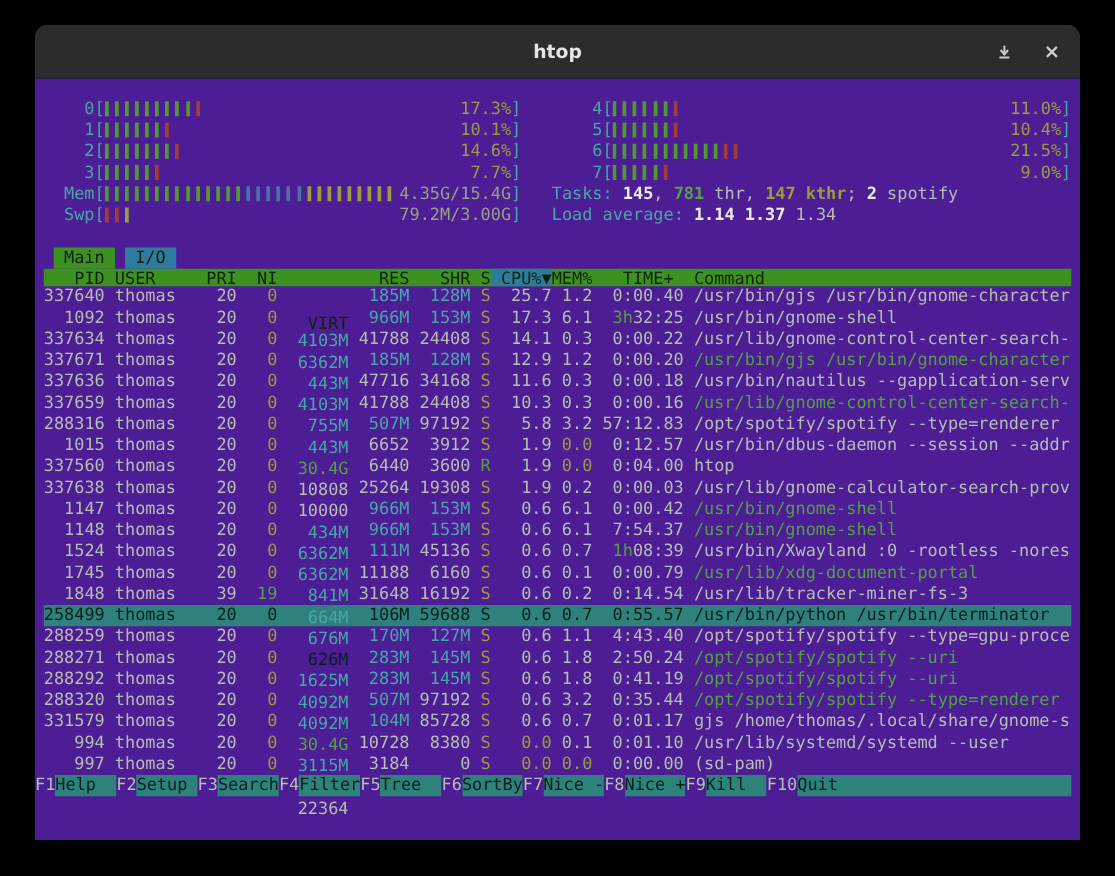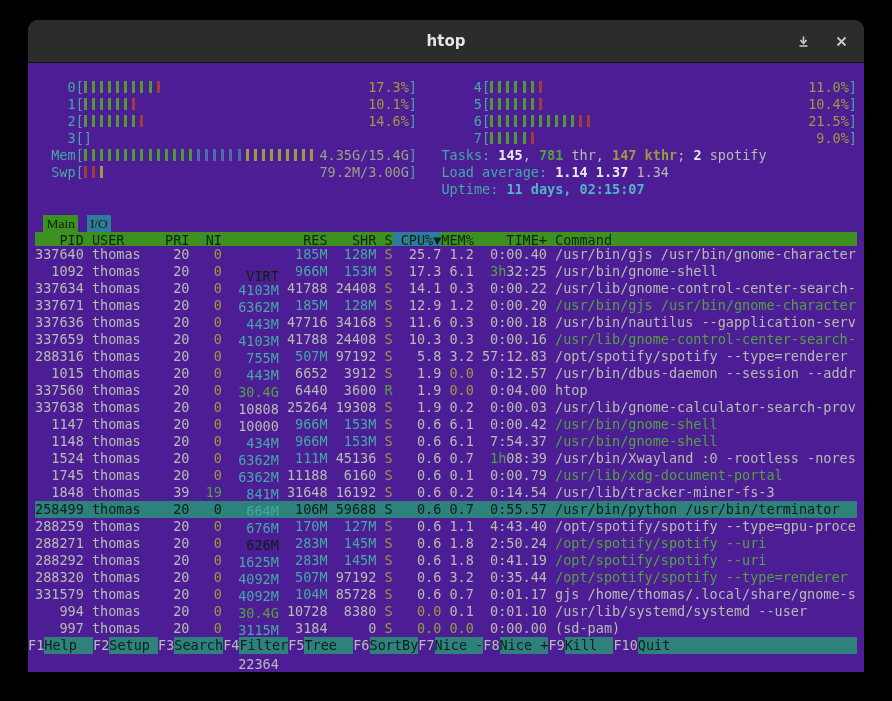--- a/index.html
+++ b/index.html
@@ -35,21 +35,21 @@
 
   
   .c-teal{color:#46a8a6;} .c-gray{color:#b7bdb0;} .c-white{color:#e9ebe3;}
   .c-green{color:#55a045;} .c-olive{color:#9b9c41;} .c-cyan{color:#4fb6c4;}
   .c-memtext{color:#99a183;} .b{font-weight:bold;}
   .bg-green{background:#4f9a30;} .bg-red{background:#a03d34;}
   .bg-blue{background:#4d6da3;} .bg-yellow{background:#9b9c41;}
 
   
   .tabs{display:flex;height:17px;margin-left:1ch;gap:1ch;}
-  .tab{white-space:pre;cursor:pointer;font-family:Liberation Serif, serif;}
+  .tab{white-space:pre;cursor:pointer;}
   .tab.active{background:#3c9120;color:#0c2008;}
   .tab.io{background:#2e7b9e;color:#0c2008;}
 
   
   .thead{display:flex;height:14px;background:#3c9120;color:#0e2408;white-space:pre;}
   .thead span{cursor:pointer;}
   .row{display:flex;height:17px;white-space:pre;cursor:default;}
   .row.sel{background:#2f827b;}
   .row.sel span{color:#06211d !important;}
 
@@ -59,21 +59,21 @@
   .c-ni{width:4ch;text-align:right;flex:0 0 auto;}
   .c-virt{width:7ch;text-align:right;flex:0 0 auto;margin-top:36px;}
   .c-res{width:6ch;text-align:right;flex:0 0 auto;}
   .c-shr{width:6ch;text-align:right;flex:0 0 auto;}
   .c-s{width:2ch;text-align:right;flex:0 0 auto;}
   .c-cpu{width:6ch;text-align:right;flex:0 0 auto;}
   .c-mem{width:5ch;padding-right:1ch;box-sizing:border-box;text-align:right;flex:0 0 auto;}
   .c-time{width:8ch;text-align:right;flex:0 0 auto;}
   .c-cmd{flex:1;padding-left:1ch;overflow:hidden;text-align:left;min-width:0;}
   .thead .c-mem{text-align:right;}
-  .thead .c-time{text-align:right;}
+  .thead .c-time{text-align:left;}
   .thead .sorted{background:#2e7b9e;}
 
   
   .fnbar{display:flex;height:17px;white-space:pre;margin-left:-7px;}
   .fkey{color:#b7bdb0;cursor:pointer;}
   .flabel{background:#2f827b;color:#06211d;cursor:pointer;}
   .flabel.grow{flex:1;}
 </style>
 </head>
 <body>
@@ -96,36 +96,35 @@
       </span>
     </span>
   </div>
 
   <div class="terminal">
     <div class="meters">
       <div class="mcol-left" id="meters-left">
           <div class="meter"><span class="mlabel c-teal">0</span><span class="c-teal">[</span><span class="mbars"><span class="bar bg-green"></span><span class="bar bg-green"></span><span class="bar bg-green"></span><span class="bar bg-green"></span><span class="bar bg-green"></span><span class="bar bg-green"></span><span class="bar bg-green"></span><span class="bar bg-green"></span><span class="bar bg-green"></span><span class="bar bg-red"></span><span class="mval c-olive">17.3%</span></span><span class="c-teal">]</span></div>
           <div class="meter"><span class="mlabel c-teal">1</span><span class="c-teal">[</span><span class="mbars"><span class="bar bg-green"></span><span class="bar bg-green"></span><span class="bar bg-green"></span><span class="bar bg-green"></span><span class="bar bg-green"></span><span class="bar bg-green"></span><span class="bar bg-red"></span><span class="mval c-olive">10.1%</span></span><span class="c-teal">]</span></div>
           <div class="meter"><span class="mlabel c-teal">2</span><span class="c-teal">[</span><span class="mbars"><span class="bar bg-green"></span><span class="bar bg-green"></span><span class="bar bg-green"></span><span class="bar bg-green"></span><span class="bar bg-green"></span><span class="bar bg-green"></span><span class="bar bg-green"></span><span class="bar bg-red"></span><span class="mval c-olive">14.6%</span></span><span class="c-teal">]</span></div>
-          <div class="meter"><span class="mlabel c-teal">3</span><span class="c-teal">[</span><span class="c-teal">]</span></div>
+          <div class="meter"><span class="mlabel c-teal">3</span><span class="c-teal">[</span><span class="mbars"><span class="bar bg-green"></span><span class="bar bg-green"></span><span class="bar bg-green"></span><span class="bar bg-green"></span><span class="bar bg-green"></span><span class="bar bg-red"></span><span class="mval c-olive">7.7%</span></span><span class="c-teal">]</span></div>
           <div class="meter"><span class="mlabel c-teal">Mem</span><span class="c-teal">[</span><span class="mbars"><span class="bar bg-green"></span><span class="bar bg-green"></span><span class="bar bg-green"></span><span class="bar bg-green"></span><span class="bar bg-green"></span><span class="bar bg-green"></span><span class="bar bg-green"></span><span class="bar bg-green"></span><span class="bar bg-green"></span><span class="bar bg-green"></span><span class="bar bg-green"></span><span class="bar bg-green"></span><span class="bar bg-green"></span><span class="bar bg-green"></span><span class="bar bg-blue"></span><span class="bar bg-blue"></span><span class="bar bg-blue"></span><span class="bar bg-blue"></span><span class="bar bg-blue"></span><span class="bar bg-blue"></span><span class="bar bg-yellow"></span><span class="bar bg-yellow"></span><span class="bar bg-yellow"></span><span class="bar bg-yellow"></span><span class="bar bg-yellow"></span><span class="bar bg-yellow"></span><span class="bar bg-yellow"></span><span class="bar bg-yellow"></span><span class="bar bg-yellow"></span><span class="mval c-memtext">4.35G/15.4G</span></span><span class="c-teal">]</span></div>
           <div class="meter"><span class="mlabel c-teal">Swp</span><span class="c-teal">[</span><span class="mbars"><span class="bar bg-red"></span><span class="bar bg-red"></span><span class="bar bg-yellow"></span><span class="mval c-memtext">79.2M/3.00G</span></span><span class="c-teal">]</span></div>
         </div>
       <div class="mcol-gap"></div>
       <div class="mcol-right">
         <div id="meters-right">
             <div class="meter"><span class="mlabel c-teal">4</span><span class="c-teal">[</span><span class="mbars"><span class="bar bg-green"></span><span class="bar bg-green"></span><span class="bar bg-green"></span><span class="bar bg-green"></span><span class="bar bg-green"></span><span class="bar bg-green"></span><span class="bar bg-red"></span><span class="mval c-olive">11.0%</span></span><span class="c-teal">]</span></div>
             <div class="meter"><span class="mlabel c-teal">5</span><span class="c-teal">[</span><span class="mbars"><span class="bar bg-green"></span><span class="bar bg-green"></span><span class="bar bg-green"></span><span class="bar bg-green"></span><span class="bar bg-green"></span><span class="bar bg-green"></span><span class="bar bg-red"></span><span class="mval c-olive">10.4%</span></span><span class="c-teal">]</span></div>
             <div class="meter"><span class="mlabel c-teal">6</span><span class="c-teal">[</span><span class="mbars"><span class="bar bg-green"></span><span class="bar bg-green"></span><span class="bar bg-green"></span><span class="bar bg-green"></span><span class="bar bg-green"></span><span class="bar bg-green"></span><span class="bar bg-green"></span><span class="bar bg-green"></span><span class="bar bg-green"></span><span class="bar bg-green"></span><span class="bar bg-green"></span><span class="bar bg-red"></span><span class="bar bg-red"></span><span class="mval c-olive">21.5%</span></span><span class="c-teal">]</span></div>
             <div class="meter"><span class="mlabel c-teal">7</span><span class="c-teal">[</span><span class="mbars"><span class="bar bg-green"></span><span class="bar bg-green"></span><span class="bar bg-green"></span><span class="bar bg-green"></span><span class="bar bg-green"></span><span class="bar bg-red"></span><span class="mval c-olive">9.0%</span></span><span class="c-teal">]</span></div>
           </div>
         <div id="stats">
             <div class="statline"><span class="c-teal">Tasks: </span><span class="c-white b">145</span><span class="c-gray">, </span><span class="c-green b">781</span><span class="c-gray"> thr, </span><span class="c-olive b">147 kthr</span><span class="c-gray">; </span><span class="c-white b">2</span><span class="c-gray"> spotify</span></div>
             <div class="statline"><span class="c-teal">Load average: </span><span class="c-white b">1.14 </span><span class="c-white b">1.37 </span><span class="c-gray">1.34</span></div>
-            <div class="statline"><span class="c-teal">Uptime: </span><span class="c-cyan b">11 days, 02:15:07</span></div>
           </div>
       </div>
     </div>
 
     <div class="tabs" id="tabs">
         <span class="tab active"> Main </span>
         <span class="tab io"> I/O </span>
       </div>
 
     <div class="thead" id="thead"><span class="c-pid">PID</span><span class="c-user">USER</span><span class="c-pri">PRI</span><span class="c-ni">NI</span><span class="c-virt">VIRT</span><span class="c-res">RES</span><span class="c-shr">SHR</span><span class="c-s">S</span><span class="c-cpu sorted">CPU%▼</span><span class="c-mem">MEM%</span><span class="c-time">  TIME+</span><span class="c-cmd">Command</span></div>

